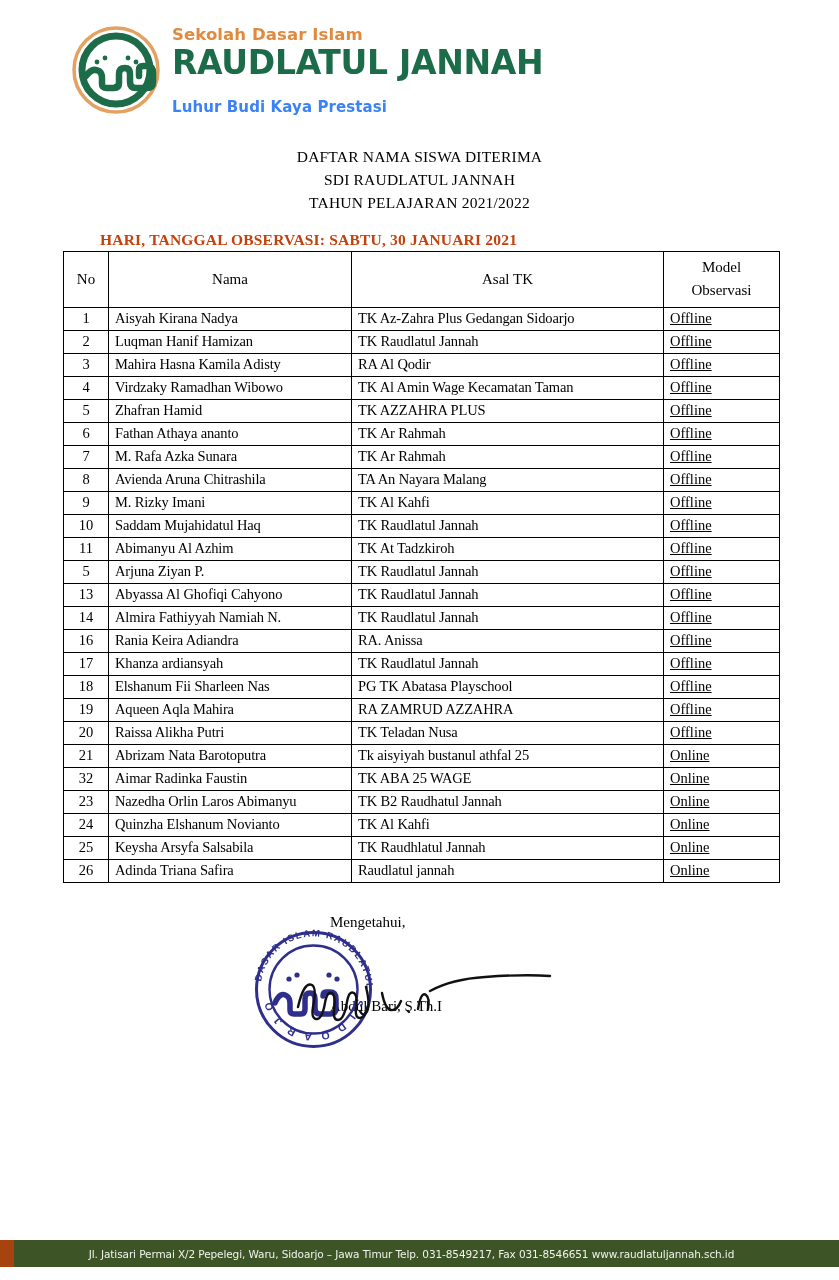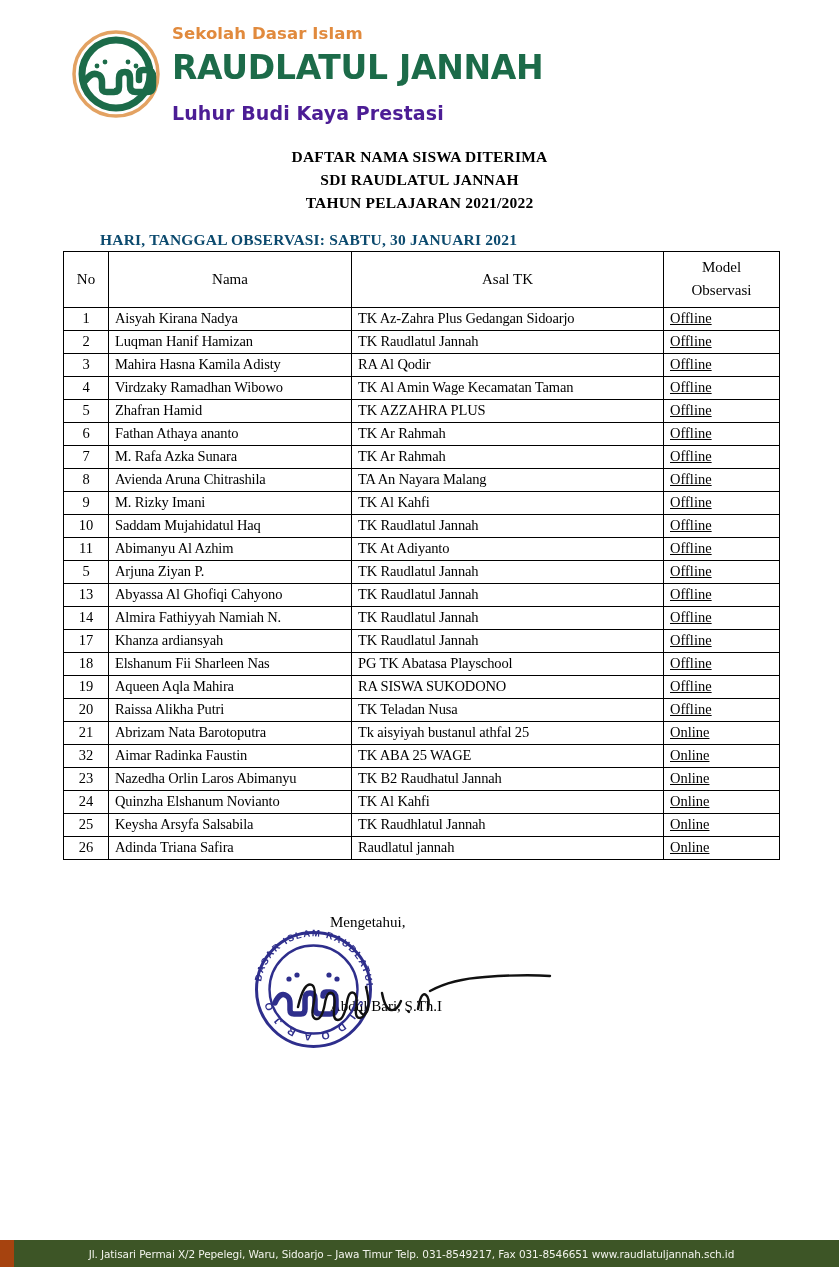--- a/index.html
+++ b/index.html
@@ -43,63 +43,63 @@
     justify-content: center;
     line-height: 1;
     padding-top: 2px;
   }
   .wm-top {
     font-family: "DejaVu Sans", sans-serif;
     font-size: 16.5px;
     font-weight: 700;
     color: #E18A3D;
     letter-spacing: 0.1px;
-    margin-bottom: 8px;
+    margin-bottom: 2px;
   }
   .wm-main {
     font-family: "DejaVu Sans", sans-serif;
     font-size: 33px;
     font-weight: 700;
     color: #1C6B49;
     letter-spacing: -0.3px;
     line-height: 1.02;
   }
   .wm-bot {
     font-family: "DejaVu Sans", sans-serif;
-    font-size: 19px;
+    font-size: 15px;
     font-weight: 700;
-    color: #4c1d95;
+    color: #3b82f6;
     letter-spacing: 0.1px;
     margin-top: 20px;
   }
 
   
   .doc-title {
     position: absolute;
     left: 0;
     top: 146px;
     width: 839px;
     text-align: center;
     font-family: "Liberation Serif", serif;
-    font-weight: 700;
+    font-weight: 400;
     font-size: 15.5px;
     line-height: 1.48;
     color: #000;
     letter-spacing: 0.2px;
   }
   .doc-title div { white-space: nowrap; }
 
   .obs-line {
     position: absolute;
     left: 100px;
     top: 231px;
     font-family: "Liberation Serif", serif;
     font-weight: 700;
     font-size: 15.5px;
-    color: #0c4a6e;
+    color: #c2410c;
     letter-spacing: 0.2px;
     white-space: nowrap;
   }
 
   
   .tbl-wrap {
     position: absolute;
     left: 63px;
     top: 251px;
     width: 716px;
@@ -334,57 +334,63 @@
           </tr>
           <tr>
             <td class="c-no">10</td>
             <td class="c-nama">Saddam Mujahidatul Haq</td>
             <td class="c-asal">TK Raudlatul Jannah</td>
             <td class="c-model">Offline</td>
           </tr>
           <tr>
             <td class="c-no">11</td>
             <td class="c-nama">Abimanyu Al Azhim</td>
-            <td class="c-asal">TK At Adiyanto</td>
+            <td class="c-asal">TK At Tadzkiroh</td>
             <td class="c-model">Offline</td>
           </tr>
           <tr>
             <td class="c-no">5</td>
             <td class="c-nama">Arjuna Ziyan P.</td>
             <td class="c-asal">TK Raudlatul Jannah</td>
             <td class="c-model">Offline</td>
           </tr>
           <tr>
             <td class="c-no">13</td>
             <td class="c-nama">Abyassa Al Ghofiqi Cahyono</td>
             <td class="c-asal">TK Raudlatul Jannah</td>
             <td class="c-model">Offline</td>
           </tr>
           <tr>
             <td class="c-no">14</td>
             <td class="c-nama">Almira Fathiyyah Namiah N.</td>
             <td class="c-asal">TK Raudlatul Jannah</td>
+            <td class="c-model">Offline</td>
+          </tr>
+          <tr>
+            <td class="c-no">16</td>
+            <td class="c-nama">Rania Keira Adiandra</td>
+            <td class="c-asal">RA. Anissa</td>
             <td class="c-model">Offline</td>
           </tr>
           <tr>
             <td class="c-no">17</td>
             <td class="c-nama">Khanza ardiansyah</td>
             <td class="c-asal">TK Raudlatul Jannah</td>
             <td class="c-model">Offline</td>
           </tr>
           <tr>
             <td class="c-no">18</td>
             <td class="c-nama">Elshanum Fii Sharleen Nas</td>
             <td class="c-asal">PG TK Abatasa Playschool</td>
             <td class="c-model">Offline</td>
           </tr>
           <tr>
             <td class="c-no">19</td>
             <td class="c-nama">Aqueen Aqla Mahira</td>
-            <td class="c-asal">RA SISWA SUKODONO</td>
+            <td class="c-asal">RA ZAMRUD AZZAHRA</td>
             <td class="c-model">Offline</td>
           </tr>
           <tr>
             <td class="c-no">20</td>
             <td class="c-nama">Raissa Alikha Putri</td>
             <td class="c-asal">TK Teladan Nusa</td>
             <td class="c-model">Offline</td>
           </tr>
           <tr>
             <td class="c-no">21</td>

